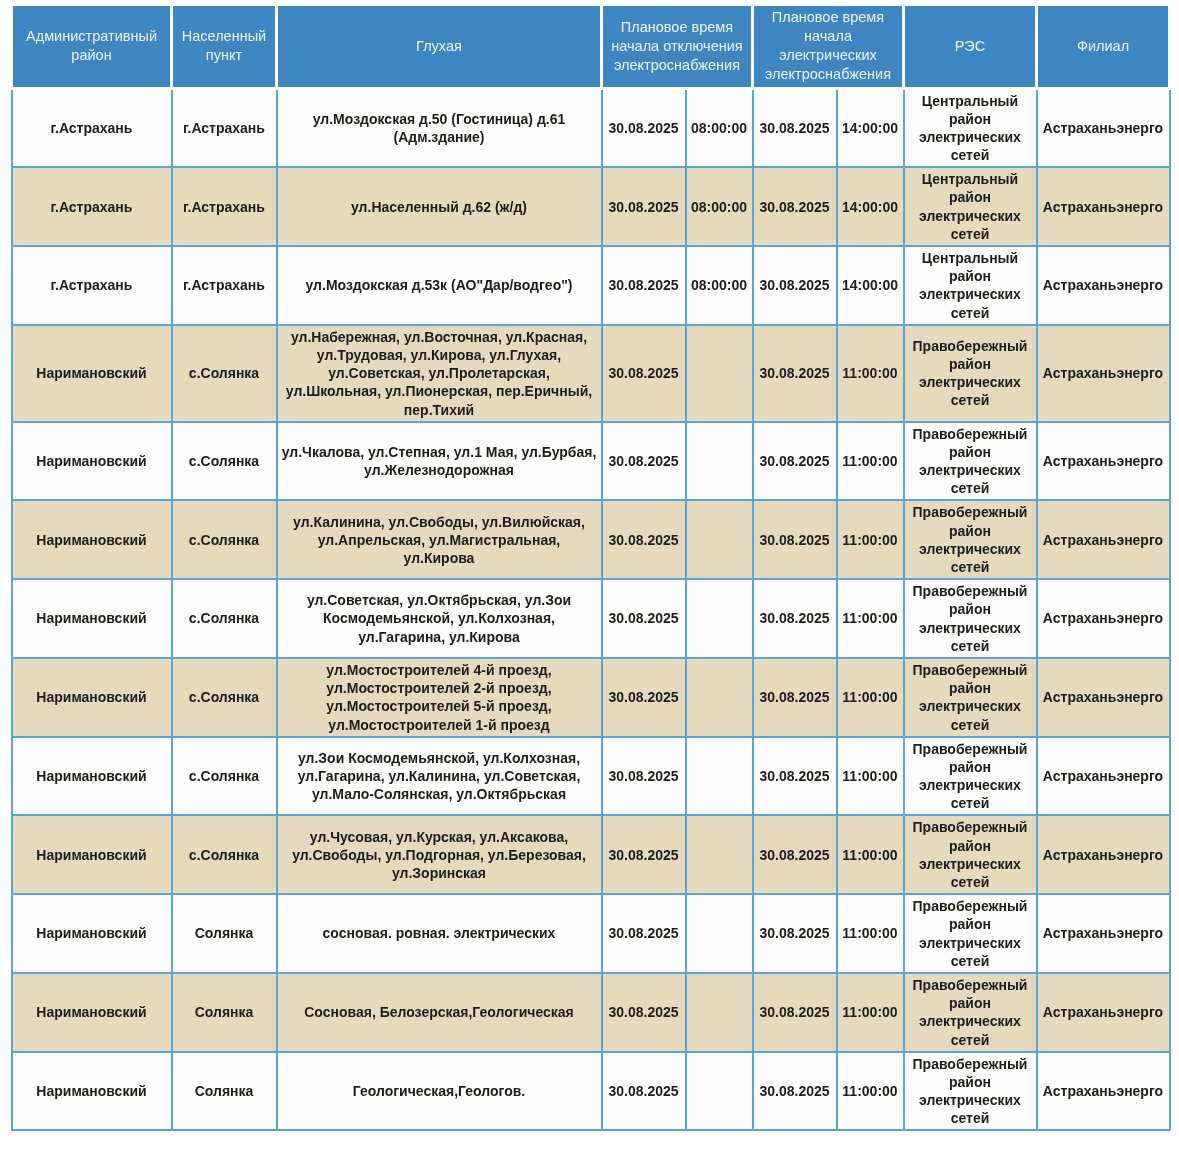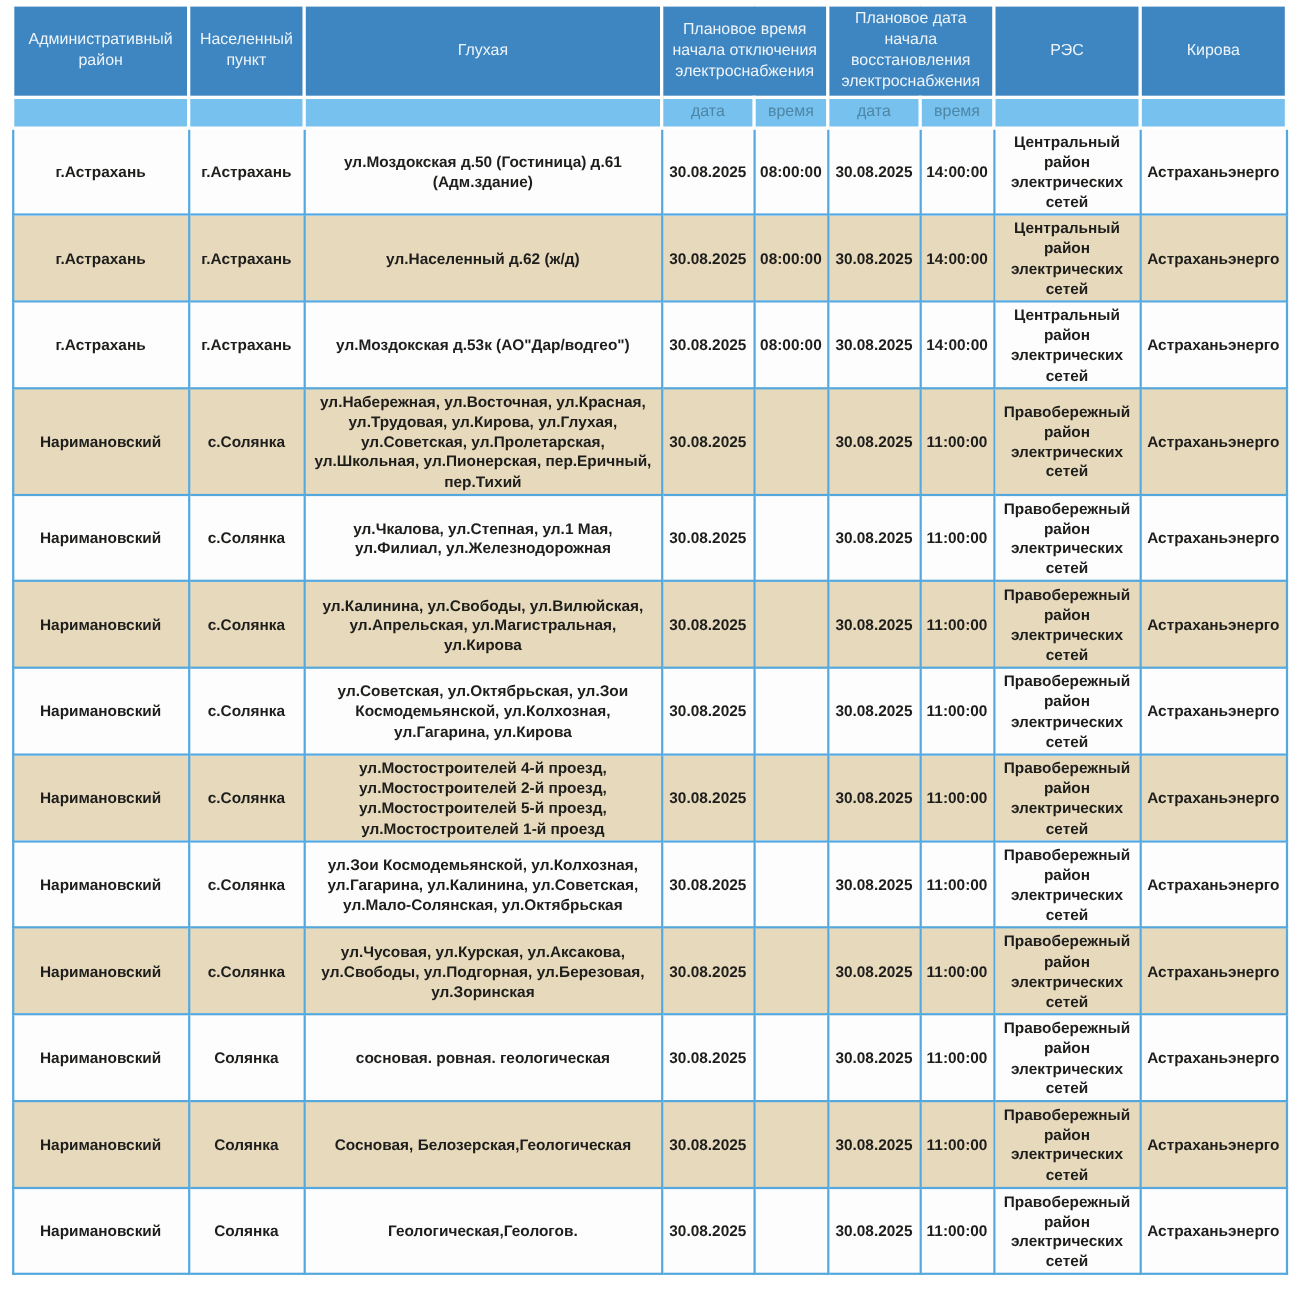--- a/index.html
+++ b/index.html
@@ -71,34 +71,23 @@
       <col style="width:67px">
       <col style="width:133px">
       <col style="width:133px">
     </colgroup>
     <thead>
       <tr class="head-row">
         <th>Административный район</th>
         <th>Населенный пункт</th>
         <th>Глухая</th>
         <th colspan="2">Плановое время начала отключения электроснабжения</th>
-        <th colspan="2">Плановое дата начала восстановления электроснабжения</th>
+        <th colspan="2">Плановое время начала электрических электроснабжения</th>
         <th>РЭС</th>
-        <th>Кирова</th>
-      </tr>
-      <tr class="sub-row">
-        <th></th>
-        <th></th>
-        <th></th>
-        <th>дата</th>
-        <th>время</th>
-        <th>дата</th>
-        <th>время</th>
-        <th></th>
-        <th></th>
+        <th>Филиал</th>
       </tr>
     </thead>
     <tbody id="tbody">
         <tr class="body-row">
           <td class="c-district">г.Астрахань</td>
           <td class="c-settlement">г.Астрахань</td>
           <td class="c-street">ул.Моздокская д.50 (Гостиница) д.61 (Адм.здание)</td>
           <td class="c-off_date">30.08.2025</td>
           <td class="c-off_time">08:00:00</td>
           <td class="c-on_date">30.08.2025</td>
@@ -135,21 +124,21 @@
           <td class="c-off_date">30.08.2025</td>
           <td class="c-off_time"></td>
           <td class="c-on_date">30.08.2025</td>
           <td class="c-on_time">11:00:00</td>
           <td class="c-res">Правобережный район электрических сетей</td>
           <td class="c-branch">Астраханьэнерго</td>
         </tr>
         <tr class="body-row">
           <td class="c-district">Наримановский</td>
           <td class="c-settlement">с.Солянка</td>
-          <td class="c-street">ул.Чкалова, ул.Степная, ул.1 Мая, ул.Филиал, ул.Железнодорожная</td>
+          <td class="c-street">ул.Чкалова, ул.Степная, ул.1 Мая, ул.Бурбая, ул.Железнодорожная</td>
           <td class="c-off_date">30.08.2025</td>
           <td class="c-off_time"></td>
           <td class="c-on_date">30.08.2025</td>
           <td class="c-on_time">11:00:00</td>
           <td class="c-res">Правобережный район электрических сетей</td>
           <td class="c-branch">Астраханьэнерго</td>
         </tr>
         <tr class="body-row">
           <td class="c-district">Наримановский</td>
           <td class="c-settlement">с.Солянка</td>
@@ -201,21 +190,21 @@
           <td class="c-off_date">30.08.2025</td>
           <td class="c-off_time"></td>
           <td class="c-on_date">30.08.2025</td>
           <td class="c-on_time">11:00:00</td>
           <td class="c-res">Правобережный район электрических сетей</td>
           <td class="c-branch">Астраханьэнерго</td>
         </tr>
         <tr class="body-row">
           <td class="c-district">Наримановский</td>
           <td class="c-settlement">Солянка</td>
-          <td class="c-street">сосновая. ровная. геологическая</td>
+          <td class="c-street">сосновая. ровная. электрических</td>
           <td class="c-off_date">30.08.2025</td>
           <td class="c-off_time"></td>
           <td class="c-on_date">30.08.2025</td>
           <td class="c-on_time">11:00:00</td>
           <td class="c-res">Правобережный район электрических сетей</td>
           <td class="c-branch">Астраханьэнерго</td>
         </tr>
         <tr class="body-row">
           <td class="c-district">Наримановский</td>
           <td class="c-settlement">Солянка</td>

